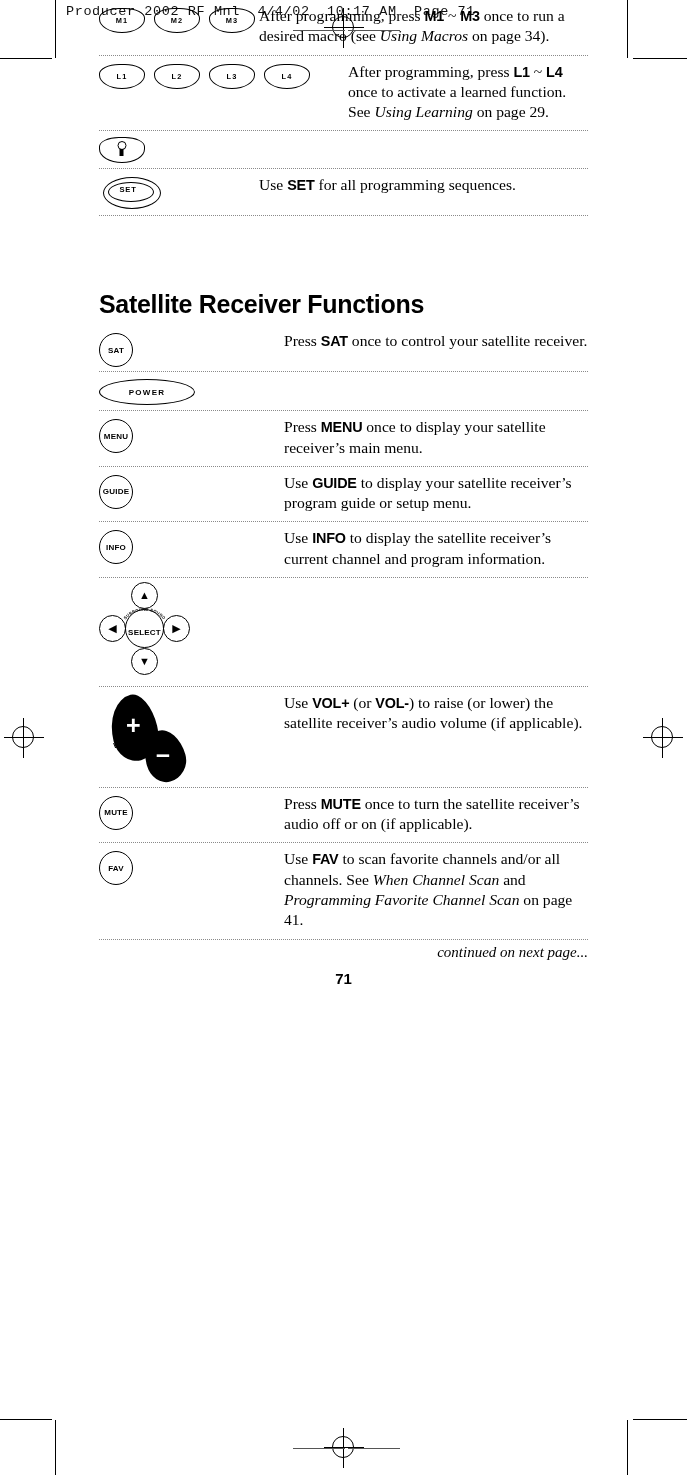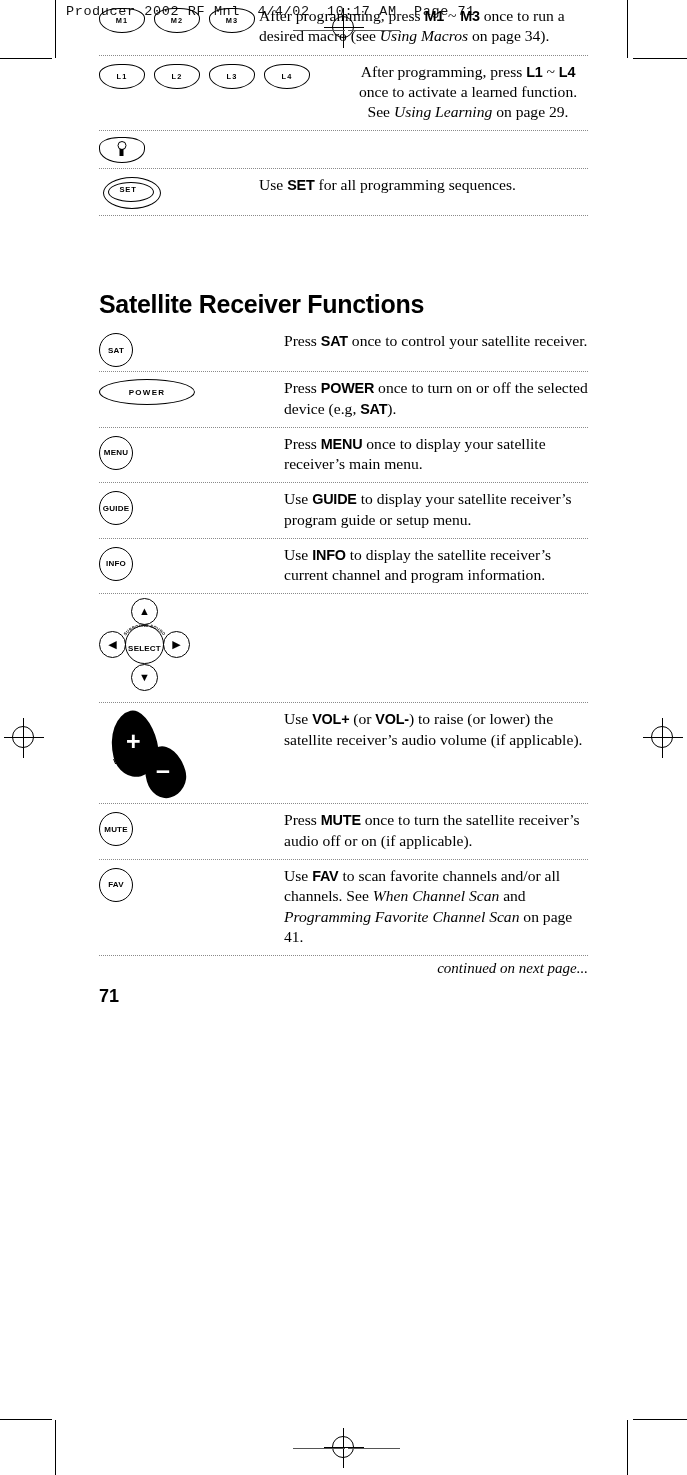--- a/index.html
+++ b/index.html
@@ -24,21 +24,21 @@
   }
   .strip-rule{position:absolute;height:1px;background:#555;}
 
   
   .page{position:absolute;left:99px;top:0;width:489px;}
 
   .row{display:flex;align-items:flex-start;border-bottom:1px dotted #8a8a8a;}
   .gutter{flex:0 0 160px;position:relative;}
   .gutter.wide{flex:0 0 185px;}
   .copy{flex:1;font-size:15.6px;line-height:1.30;padding:6px 0 8px 0;}
-  .copy.indent{padding-left:38px;text-align:center;}
+  .copy.indent{padding-left:38px;}
   b{font-family:"Liberation Sans",sans-serif;font-weight:bold;font-size:14.4px;letter-spacing:-.2px;}
   i{font-style:italic;}
 
   
   .keys{display:flex;align-items:center;gap:9px;padding:8px 0 4px 0;}
   .oval{
     width:46px;height:25px;border:1.6px solid #000;border-radius:50%/52%;
     display:flex;align-items:center;justify-content:center;
     font-family:"Liberation Sans",sans-serif;font-weight:bold;font-size:7.4px;
     letter-spacing:1.1px;box-sizing:border-box;
@@ -98,22 +98,22 @@
     font-weight:bold;font-size:8px;letter-spacing:.4px;}
 
   
   .h2{
     font-family:"Liberation Sans",sans-serif;font-weight:bold;font-size:25px;
     letter-spacing:-.3px;margin:12px 0 6px 0;padding:0;
   }
   .spacer{height:62px;}
   .foot{position:relative;height:58px;}
   .foot .cont{position:absolute;right:0;top:4px;font-style:italic;font-size:15px;}
-  .foot .pg{position:absolute;left:0;right:0;top:30px;
-    font-family:"Liberation Sans",sans-serif;font-weight:bold;font-size:18px;}
+  .foot .pg{position:absolute;left:0;right:0;top:30px;text-align:center;
+    font-family:"Liberation Sans",sans-serif;font-weight:bold;font-size:15px;}
   .arrowglyph{font-size:12px;}
 </style>
 </head>
 <body>
 
 <div class="mark crop-v" style="left:55px;top:0;height:58px;"></div>
 <div class="mark crop-h" style="left:0;top:58px;width:52px;"></div>
 <div class="mark crop-v" style="left:627px;top:0;height:58px;"></div>
 <div class="mark crop-h" style="left:633px;top:58px;width:54px;"></div>
 <div class="mark crop-v" style="left:55px;top:1420px;height:55px;"></div>
@@ -214,21 +214,20 @@
       </div>
       <div class="copy">Press <b>SAT</b> once to control your satellite receiver.</div>
     </div>
 
     <div class="row">
       <div class="gutter wide">
         <div class="pow-wrap">
             <div class="power">POWER</div>
           </div>
       </div>
-      <div class="copy">Press <b>POWER</b> once to turn on or off the selected device (e.g, <b>SAT</b>).</div>
     </div>
 
     <div class="row">
       <div class="gutter wide">
         <div class="keys">
             <div class="circle">MENU</div>
           </div>
       </div>
       <div class="copy">Press <b>MENU</b> once to display your satellite receiver’s main menu.</div>
     </div>

